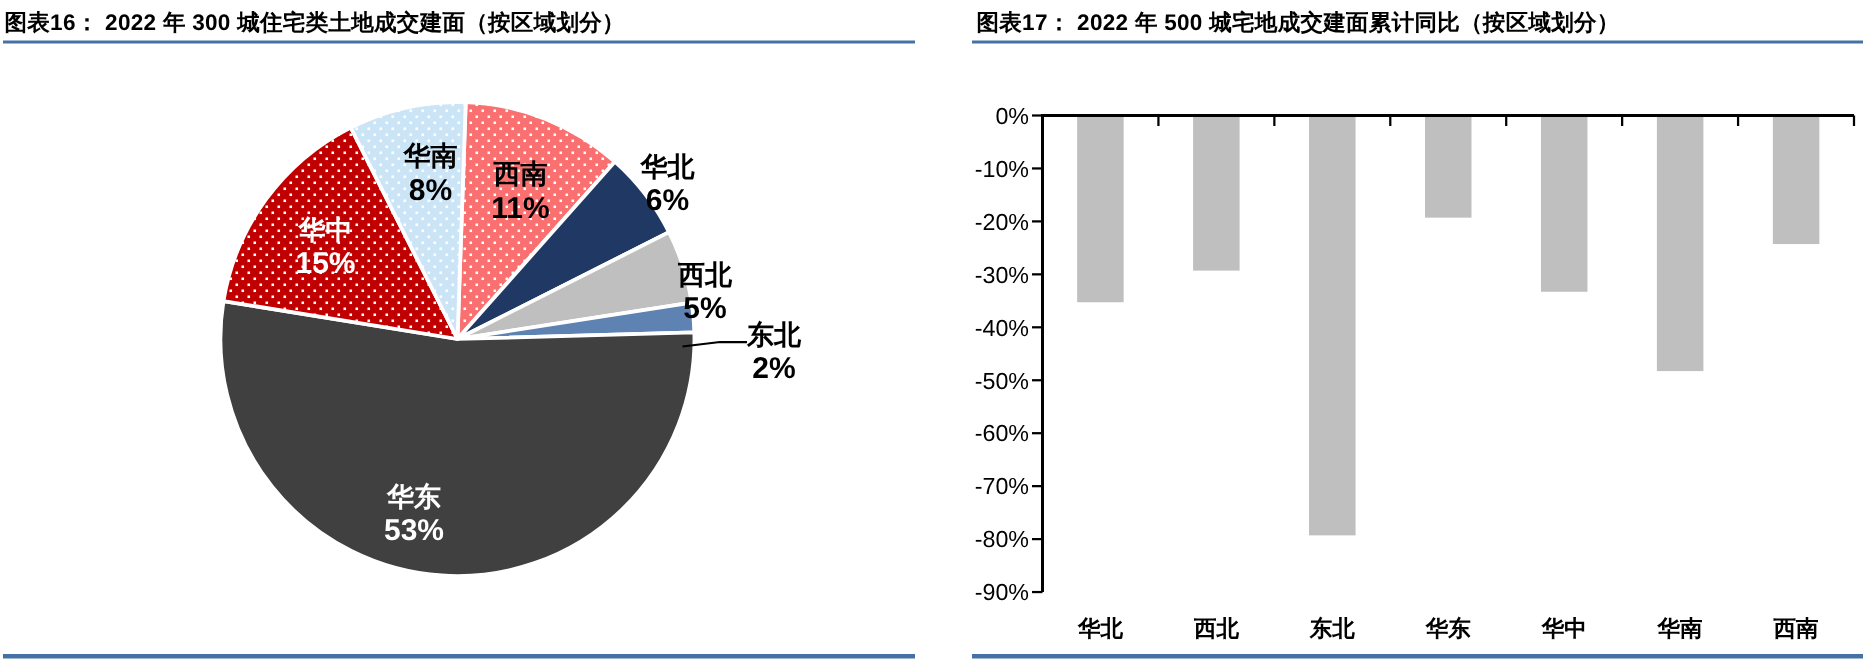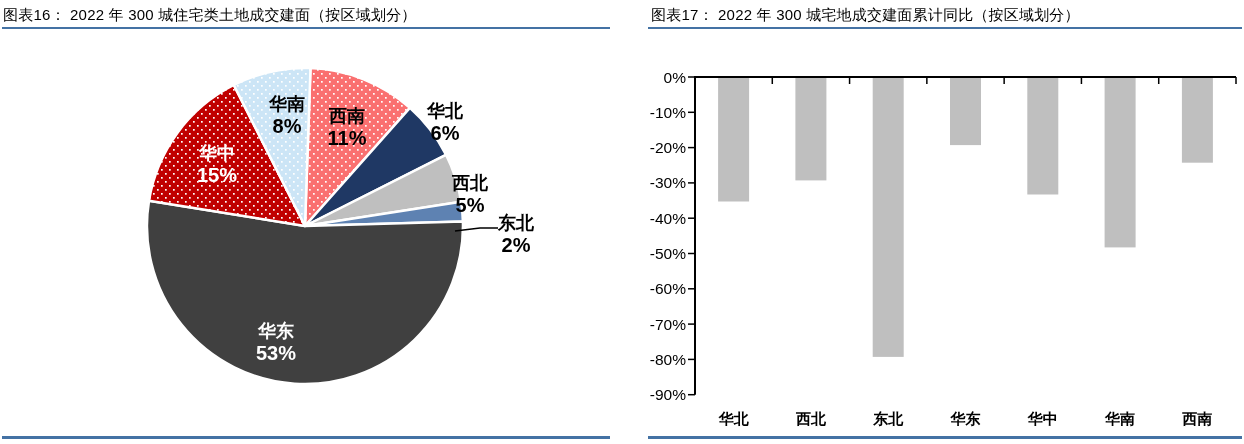--- a/index.html
+++ b/index.html
@@ -1,18 +1,18 @@
 <!DOCTYPE html>
 <html><head>
 <meta charset="utf-8">
 <style>
   * { margin:0; padding:0; box-sizing:border-box; }
   html,body { width:1244px; height:444px; background:#ffffff; overflow:hidden;
               font-family:"Liberation Sans", sans-serif; }
-  .panel-title { position:absolute; top:6px; font-size:15px; font-weight:normal;
+  .panel-title { position:absolute; top:6px; font-size:15px; font-weight:bold;
                  color:#000000; letter-spacing:0.2px; white-space:nowrap; }
   .title-underline { position:absolute; top:27px; height:2px; background:#4472A4; }
   .bottom-rule { position:absolute; top:436px; height:3px; background:#4472A4; }
   svg { position:absolute; top:0; }
   text { font-family:"Liberation Sans", sans-serif; }
   .cjk { font-family:"DejaVu Serif","Liberation Serif", serif; }
 </style>
 </head>
 <body>
 
@@ -57,21 +57,21 @@
       <text x="276" y="360" text-anchor="middle" font-size="20" fill="#ffffff" font-weight="700">53%</text>
       <text x="217" y="159" text-anchor="middle" font-size="18" fill="#ffffff" font-weight="600" class="cjk">华中</text>
       <text x="217" y="182" text-anchor="middle" font-size="20" fill="#ffffff" font-weight="700">15%</text>
       <text x="287" y="110" text-anchor="middle" font-size="18" fill="#000000" font-weight="600" class="cjk">华南</text>
       <text x="287" y="133" text-anchor="middle" font-size="20" fill="#000000" font-weight="700">8%</text>
     </svg>
   <div class="bottom-rule" style="left:2px; width:608px;"></div>
 </div>
 
 <div>
-  <div class="panel-title" style="left:651px;">图表17： 2022 年 300 城宅地成交建面累计同比（按区域划分）</div>
+  <div class="panel-title" style="left:651px;">图表17： 2022 年 500 城宅地成交建面累计同比（按区域划分）</div>
   <div class="title-underline" style="left:648px; width:594px;"></div>
   <svg id="bar-svg" width="596" height="444" viewBox="0 0 596 444" style="left:648px;">
       <text x="38" y="82.5" text-anchor="end" font-size="15.5" fill="#000000">0%</text>
       <line x1="40" y1="77" x2="47" y2="77" stroke="#000000" stroke-width="1.5"></line>
       <text x="38" y="117.8" text-anchor="end" font-size="15.5" fill="#000000">-10%</text>
       <line x1="40" y1="112.3" x2="47" y2="112.3" stroke="#000000" stroke-width="1.5"></line>
       <text x="38" y="153.1" text-anchor="end" font-size="15.5" fill="#000000">-20%</text>
       <line x1="40" y1="147.6" x2="47" y2="147.6" stroke="#000000" stroke-width="1.5"></line>
       <text x="38" y="188.39999999999998" text-anchor="end" font-size="15.5" fill="#000000">-30%</text>
       <line x1="40" y1="182.89999999999998" x2="47" y2="182.89999999999998" stroke="#000000" stroke-width="1.5"></line>

